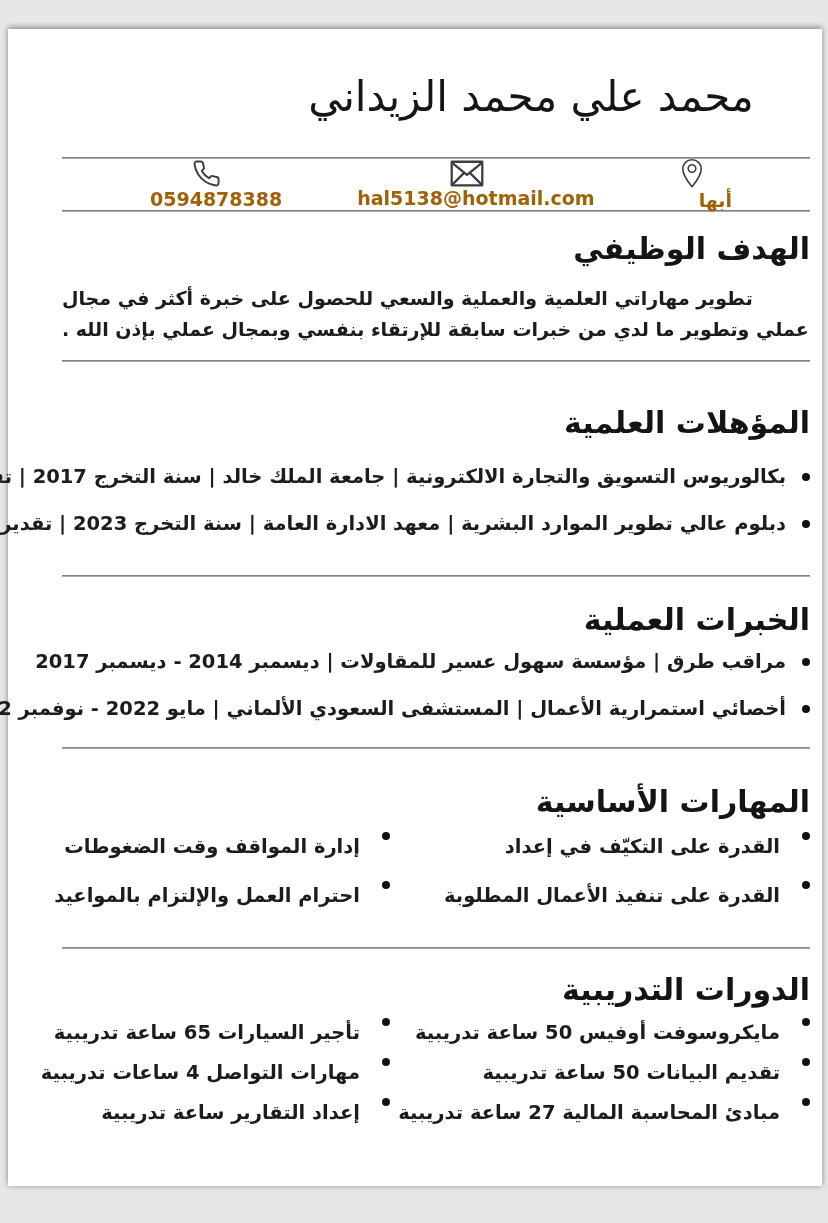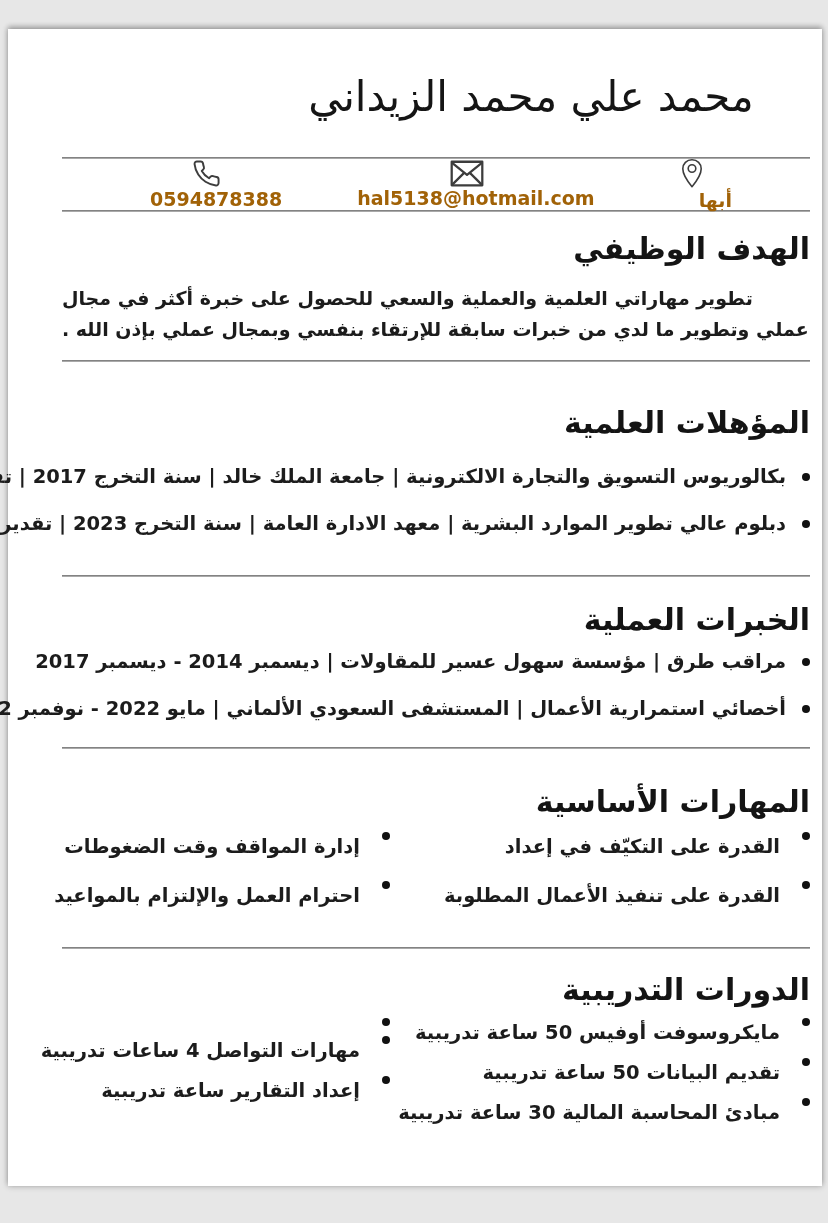--- a/index.html
+++ b/index.html
@@ -230,26 +230,27 @@
             <li>
               <span class="dot"></span>
               <span>مايكروسوفت أوفيس 50 ساعة تدريبية</span>
             </li>
             <li>
               <span class="dot"></span>
               <span>تقديم البيانات 50 ساعة تدريبية</span>
             </li>
             <li>
               <span class="dot"></span>
-              <span>مبادئ المحاسبة المالية 30 ساعة تدريبية</span>
+              <span>مبادئ المحاسبة المالية 27 ساعة تدريبية</span>
             </li>
           </ul>
           <ul class="col-left">
             <li>
               <span class="dot"></span>
+              <span>تأجير السيارات 65 ساعة تدريبية</span>
             </li>
             <li>
               <span class="dot"></span>
               <span>مهارات التواصل 4 ساعات تدريبية</span>
             </li>
             <li>
               <span class="dot"></span>
               <span>إعداد التقارير ساعة تدريبية</span>
             </li>
           </ul>

